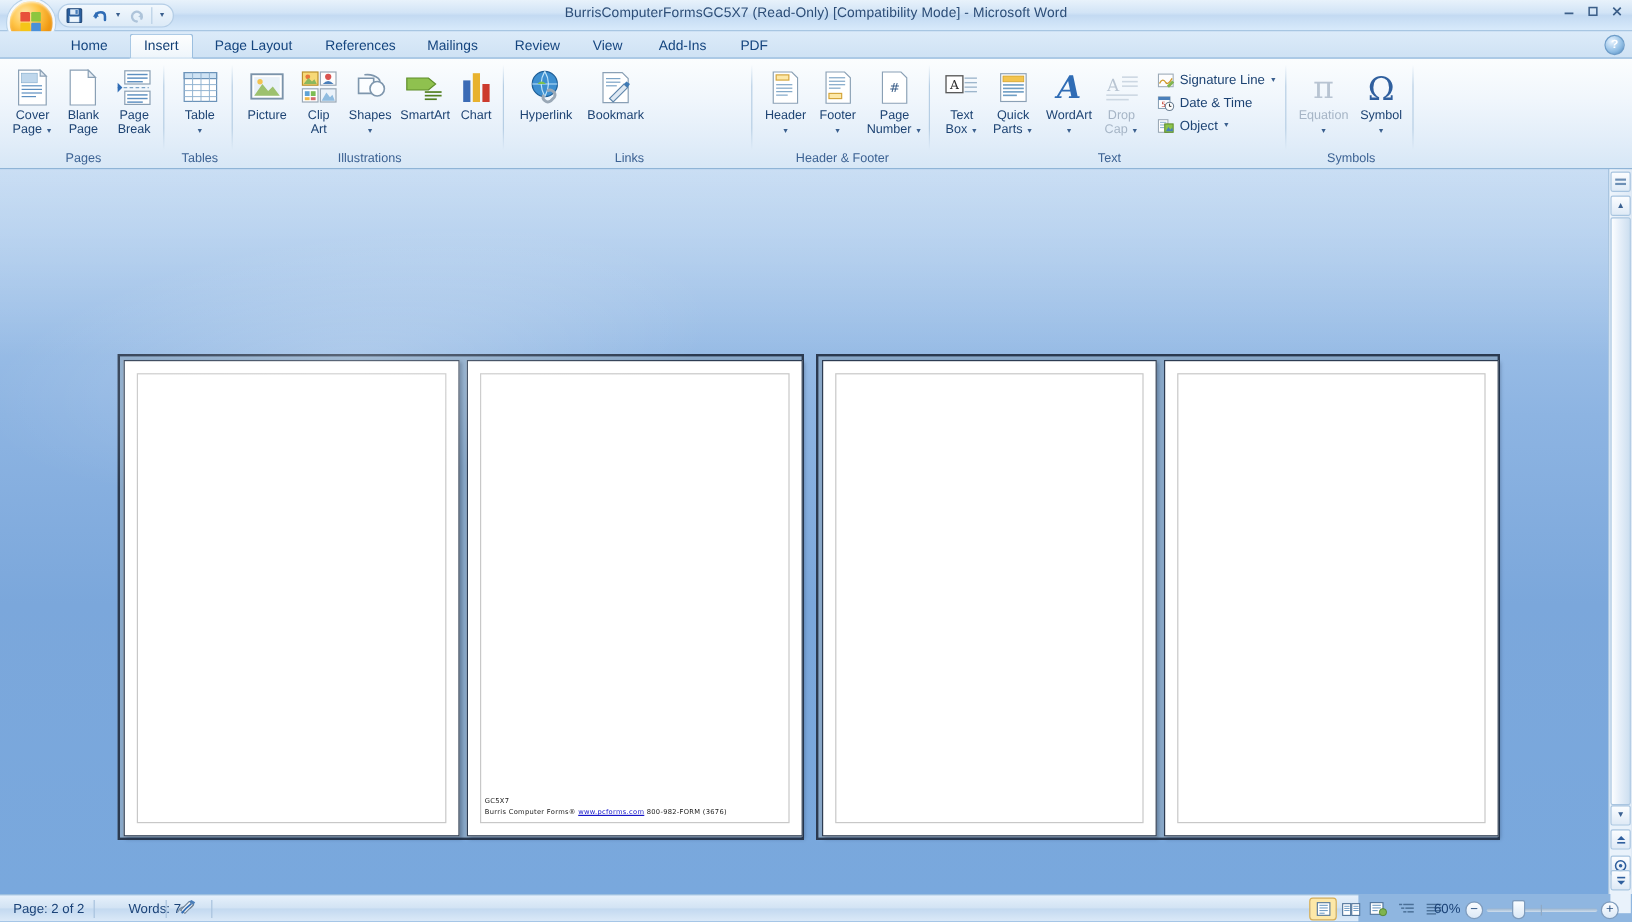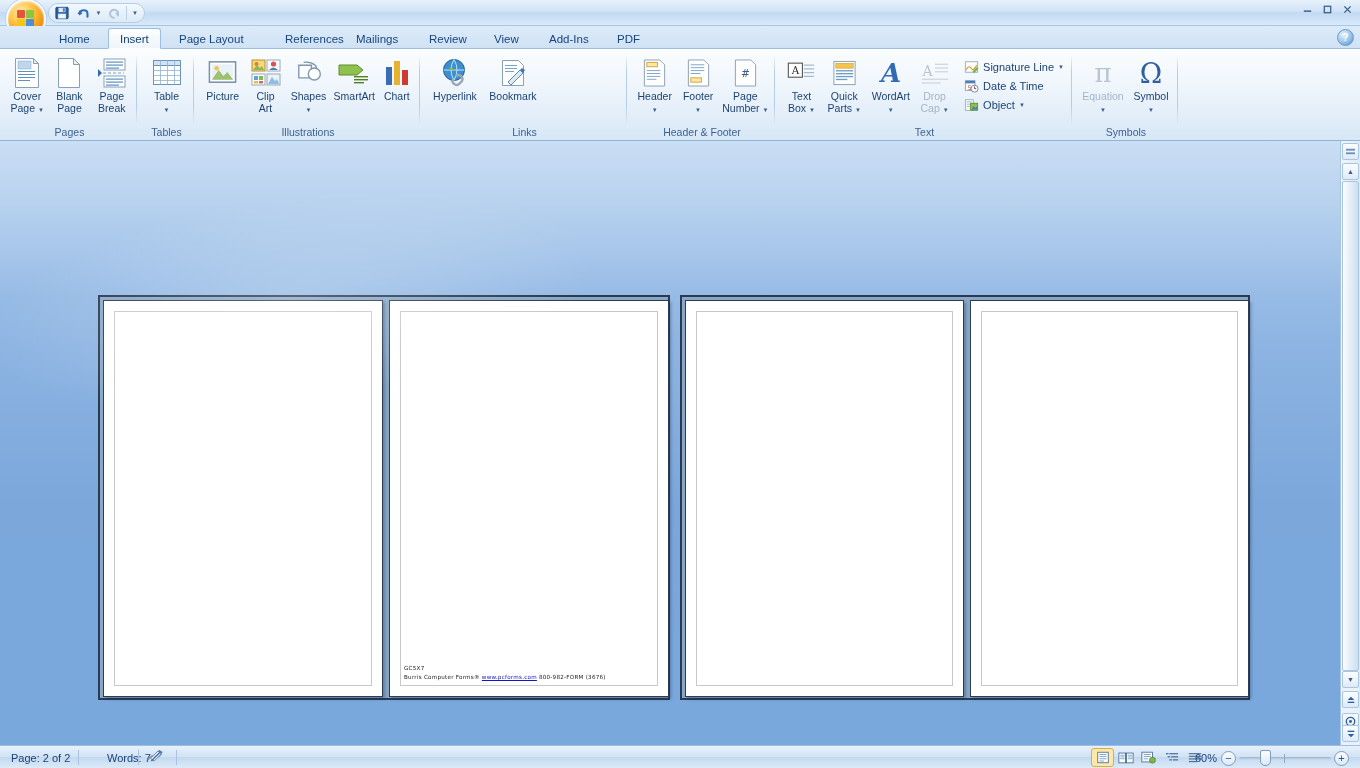--- a/index.html
+++ b/index.html
@@ -173,21 +173,21 @@
   }
   .sb-thumb {
     position: absolute; left: 1px; width: 17px;
     background: linear-gradient(to right,#fdfeff,#e6eff9 45%,#cddff0);
     border: 1px solid #a9c5e0; border-radius: 2px; cursor: pointer;
   }
   .sb-track { position: absolute; left: 1px; width: 17px; background: #e9f2fb; }
 
   
   #statusbar {
-    position: absolute; left: 0; top: 745px; width: 1360px; height: 23px;
+    position: absolute; left: 0; top: 745px; width: 1132px; height: 23px;
     background: linear-gradient(to bottom,#e7f1fb 0%,#d2e3f4 48%,#c3d9f0 52%,#dceaf8 100%);
     border-top: 1px solid #9dbfdf;
   }
   .sb-item {
     position: absolute; top: 3px; height: 17px; display: flex; align-items: center;
     padding: 0 7px; font-size: 11px; color: #1b4378; cursor: pointer; border-radius: 2px;
     white-space: nowrap;
   }
   .vsep { position: absolute; top: 4px; width: 1px; height: 15px; background: #a9c3de; }
 
@@ -251,20 +251,21 @@
         <path d="M12.6 10.5 A5 5 0 1 0 8 13.4" stroke="#aec4da" stroke-width="2.4" fill="none" stroke-linecap="round"></path>
         <path d="M13.6 5 L13.9 10 L9.4 8.6 Z" fill="#aec4da"></path>
       </svg>
     </div>
     <div class="qat-sep"></div>
     <div class="qat-btn" style="width:12px">
       <span class="caret">▼</span>
     </div>
   </div>
 
+  <div id="title-text">BurrisComputerFormsGC5X7 (Read-Only) [Compatibility Mode] - Microsoft Word</div>
 
   <div id="winbtns">
     <div class="winbtn">
       <svg width="11" height="11" viewBox="0 0 12 12">
         <rect x="2" y="7" width="8" height="1.6" fill="#3c5f89"></rect>
       </svg>
     </div>
     <div class="winbtn">
       <svg width="11" height="11" viewBox="0 0 12 12">
         <rect x="2.5" y="2.5" width="7" height="7" fill="none" stroke="#3c5f89" stroke-width="1.4"></rect>
@@ -275,21 +276,21 @@
         <path d="M2.6 2.6 L9.4 9.4 M9.4 2.6 L2.6 9.4" stroke="#3c5f89" stroke-width="1.5"></path>
       </svg>
     </div>
   </div>
 </div>
 
 <div id="tabstrip">
   <div class="tab" style="left:48px">Home</div>
   <div class="tab active" style="left:108px">Insert</div>
   <div class="tab" style="left:168px">Page Layout</div>
-  <div class="tab" style="left:274px">References</div>
+  <div class="tab" style="left:260px">References</div>
   <div class="tab" style="left:345px">Mailings</div>
   <div class="tab" style="left:418px">Review</div>
   <div class="tab" style="left:483px">View</div>
   <div class="tab" style="left:538px">Add-Ins</div>
   <div class="tab" style="left:606px">PDF</div>
   <div id="help-btn">
     <span>?</span>
   </div>
 </div>
 

